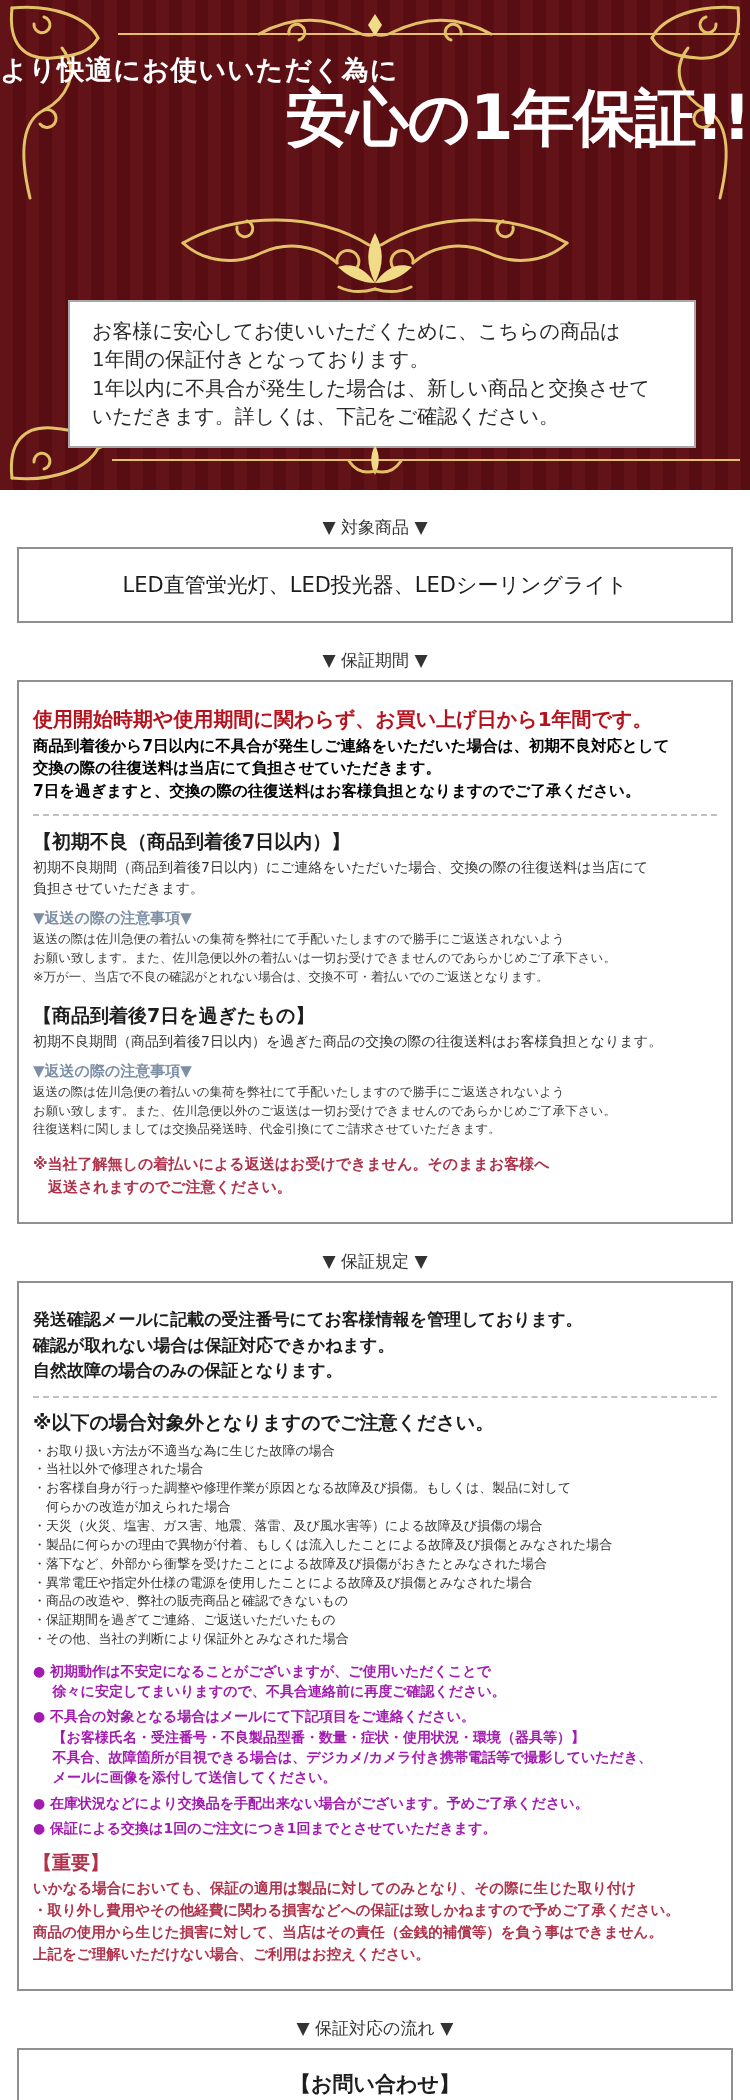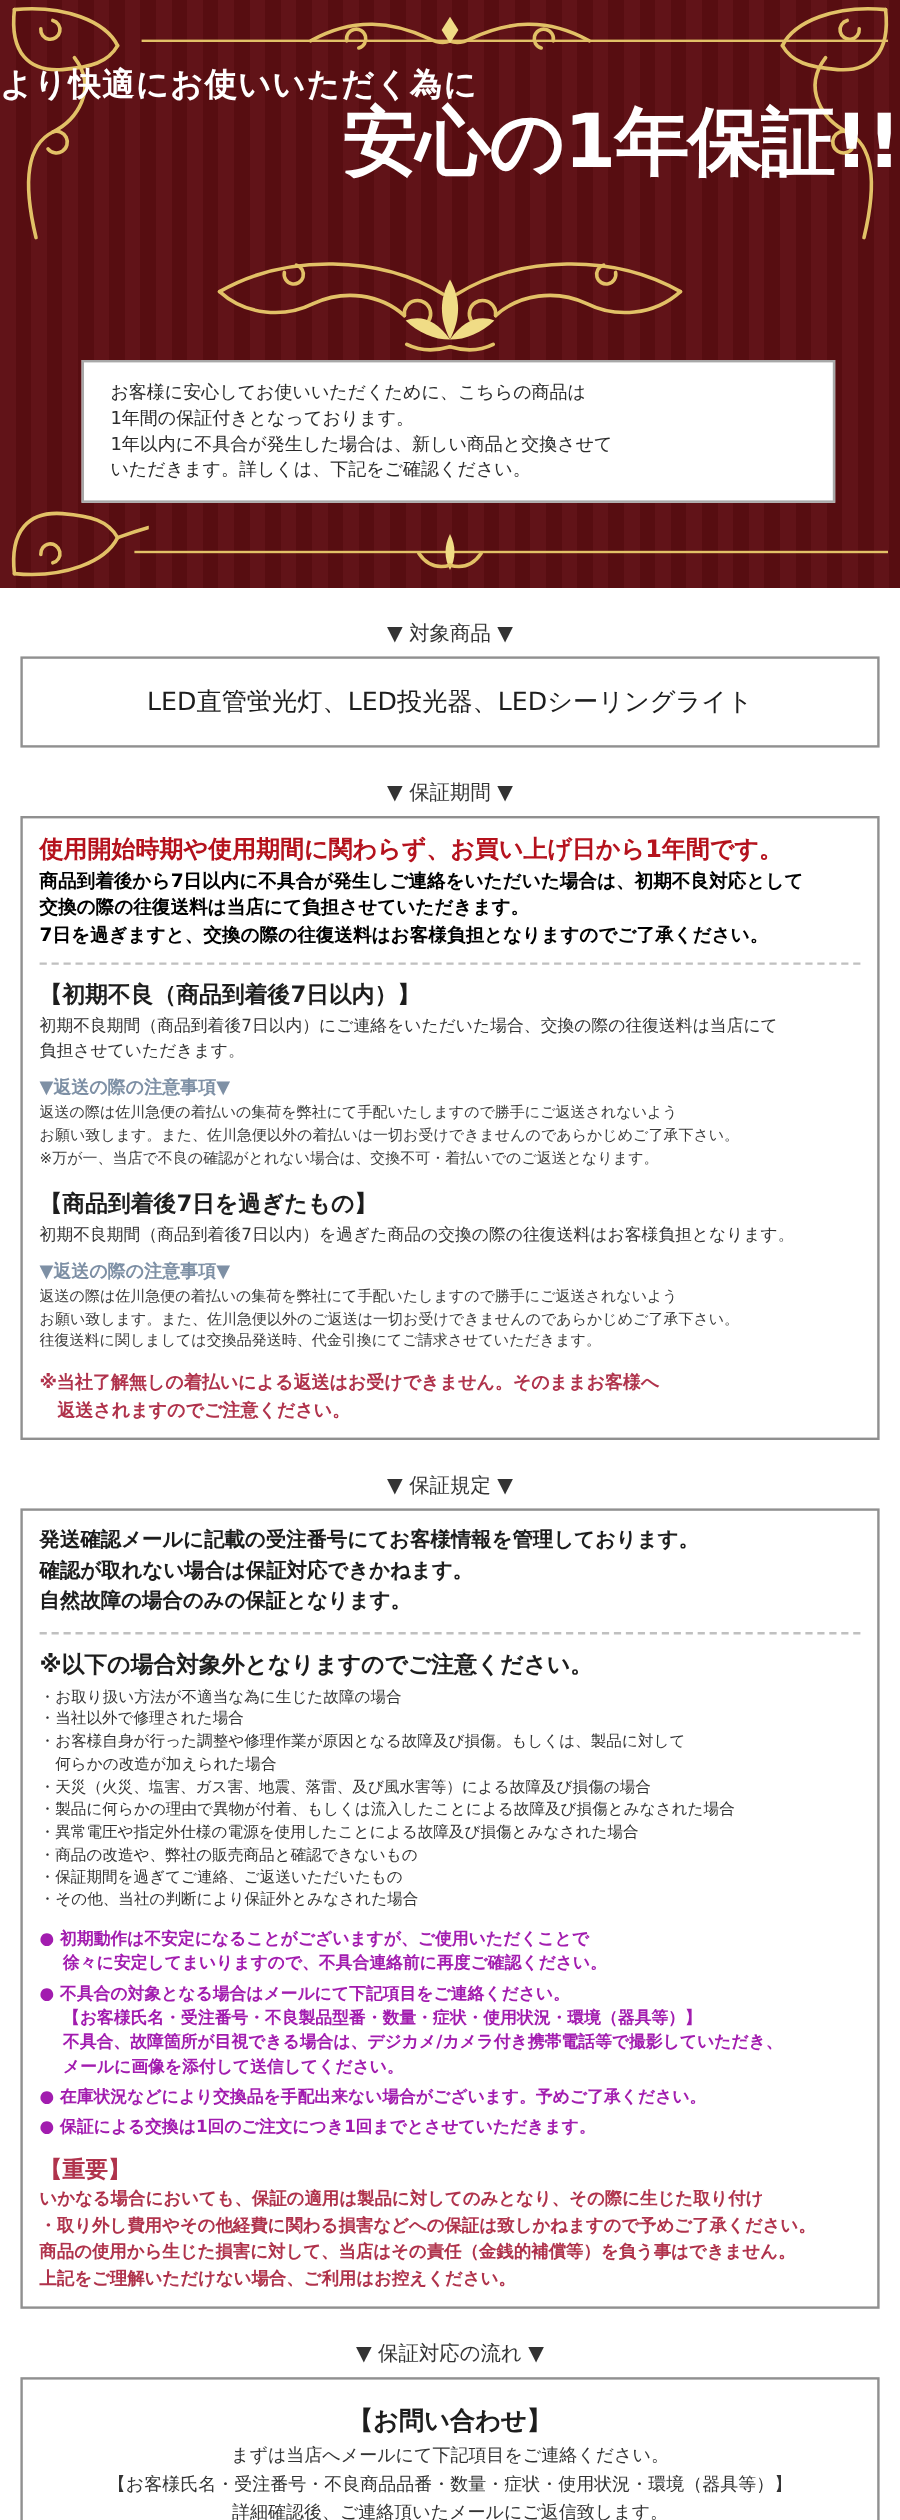--- a/index.html
+++ b/index.html
@@ -23,26 +23,26 @@
   .corner.tr{top:2px;right:4px;transform:scaleX(-1);}
   .corner.bl{bottom:6px;left:4px;transform:scaleY(-1);}
   .banner-subtitle{position:absolute;top:52px;left:0;width:100%;
     color:#fff;font-size:27px;font-weight:bold;letter-spacing:1px;}
   .banner-title{position:absolute;top:84px;left:0;width:100%;text-align:right;
     color:#fff;font-size:62px;font-weight:bold;letter-spacing:-1px;line-height:1.1;}
   .flourish-center{position:absolute;top:205px;left:50%;transform:translateX(-50%);}
   .ornament-top{position:absolute;top:8px;left:50%;transform:translateX(-50%);}
   .ornament-bottom{position:absolute;top:443px;left:50%;transform:translateX(-50%);}
   .intro-box{position:absolute;top:300px;left:68px;width:628px;background:#fff;
-    border:2px solid #a8a8a8;padding:15px 22px;font-size:15px;line-height:1.42;
+    border:2px solid #a8a8a8;padding:15px 22px;font-size:20px;line-height:1.42;
     color:#2a2a2a;white-space:pre-line;}
 
   
   .section-heading{margin:26px 17px 8px;text-align:center;font-size:17px;color:#333;}
-  .panel{margin:0 17px;border:2px solid var(--border-gray);background:#fff;padding:12px 14px;}
+  .panel{margin:0 17px;border:2px solid var(--border-gray);background:#fff;padding:24px 14px;}
   .panel.products{text-align:center;font-size:21px;padding:22px 23px;color:#1d1d1d;}
   .dashed{border-top:2px dashed #c0c0c0;margin:12px 0;}
 
   .lead-red{color:var(--accent-red);font-weight:bold;font-size:20px;line-height:1.35;}
   .lead-body{font-weight:bold;font-size:15.5px;line-height:1.45;color:#000000;white-space:pre-line;margin-top:2px;}
   .sub-title{font-weight:bold;font-size:19px;color:#1d1d1d;margin-top:8px;line-height:1.4;}
   .sub-body{font-size:14px;color:#333;line-height:1.5;white-space:pre-line;margin-top:2px;}
   .note-heading{color:var(--note-blue);font-weight:bold;font-size:15px;margin-top:10px;}
   .note-body{font-size:12.5px;color:#3a3a3a;line-height:1.5;white-space:pre-line;margin-top:2px;}
   .warning-red{color:var(--crimson);font-weight:bold;font-size:15px;line-height:1.5;
@@ -171,20 +171,21 @@
   <div class="dashed"></div>
 
   <div class="excluded-title">※以下の場合対象外となりますのでご注意ください。</div>
   <ul class="plain dot-list">
       <li>・お取り扱い方法が不適当な為に生じた故障の場合</li>
       <li>・当社以外で修理された場合</li>
       <li>・お客様自身が行った調整や修理作業が原因となる故障及び損傷。もしくは、製品に対して
 何らかの改造が加えられた場合</li>
       <li>・天災（火災、塩害、ガス害、地震、落雷、及び風水害等）による故障及び損傷の場合</li>
       <li>・製品に何らかの理由で異物が付着、もしくは流入したことによる故障及び損傷とみなされた場合</li>
+      <li>・落下など、外部から衝撃を受けたことによる故障及び損傷がおきたとみなされた場合</li>
       <li>・異常電圧や指定外仕様の電源を使用したことによる故障及び損傷とみなされた場合</li>
       <li>・商品の改造や、弊社の販売商品と確認できないもの</li>
       <li>・保証期間を過ぎてご連絡、ご返送いただいたもの</li>
       <li>・その他、当社の判断により保証外とみなされた場合</li>
     </ul>
 
   <ul class="plain disc-list">
       <li>● 初期動作は不安定になることがございますが、ご使用いただくことで
 徐々に安定してまいりますので、不具合連絡前に再度ご確認ください。</li>
       <li>● 不具合の対象となる場合はメールにて下記項目をご連絡ください。

